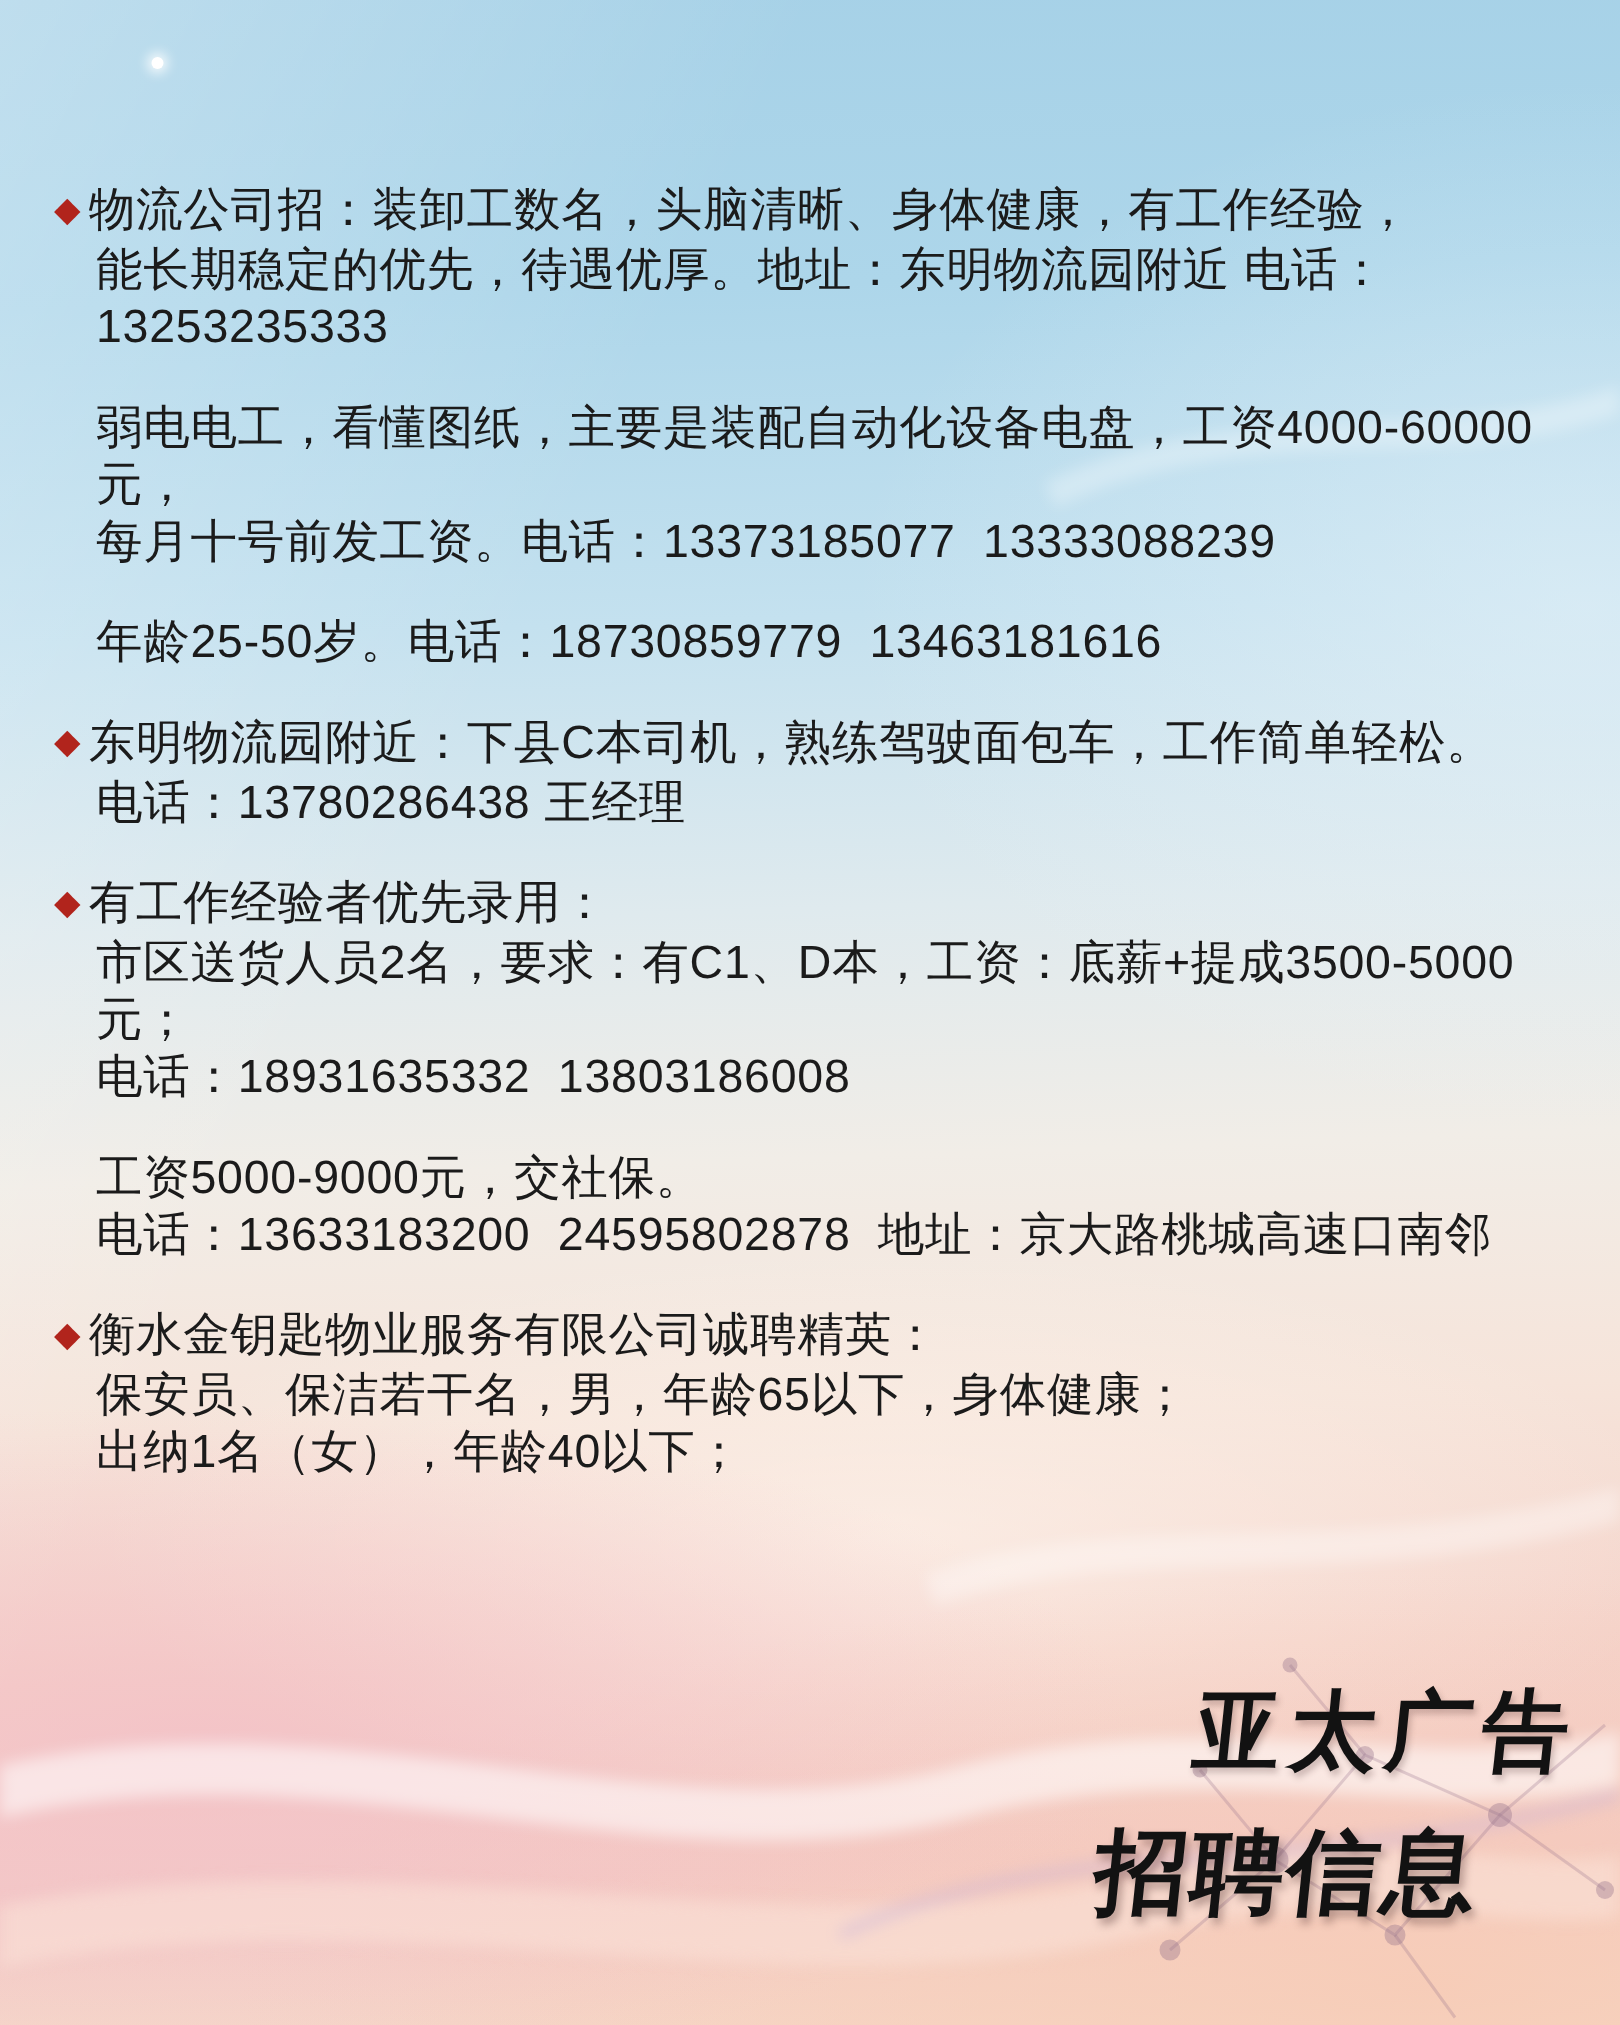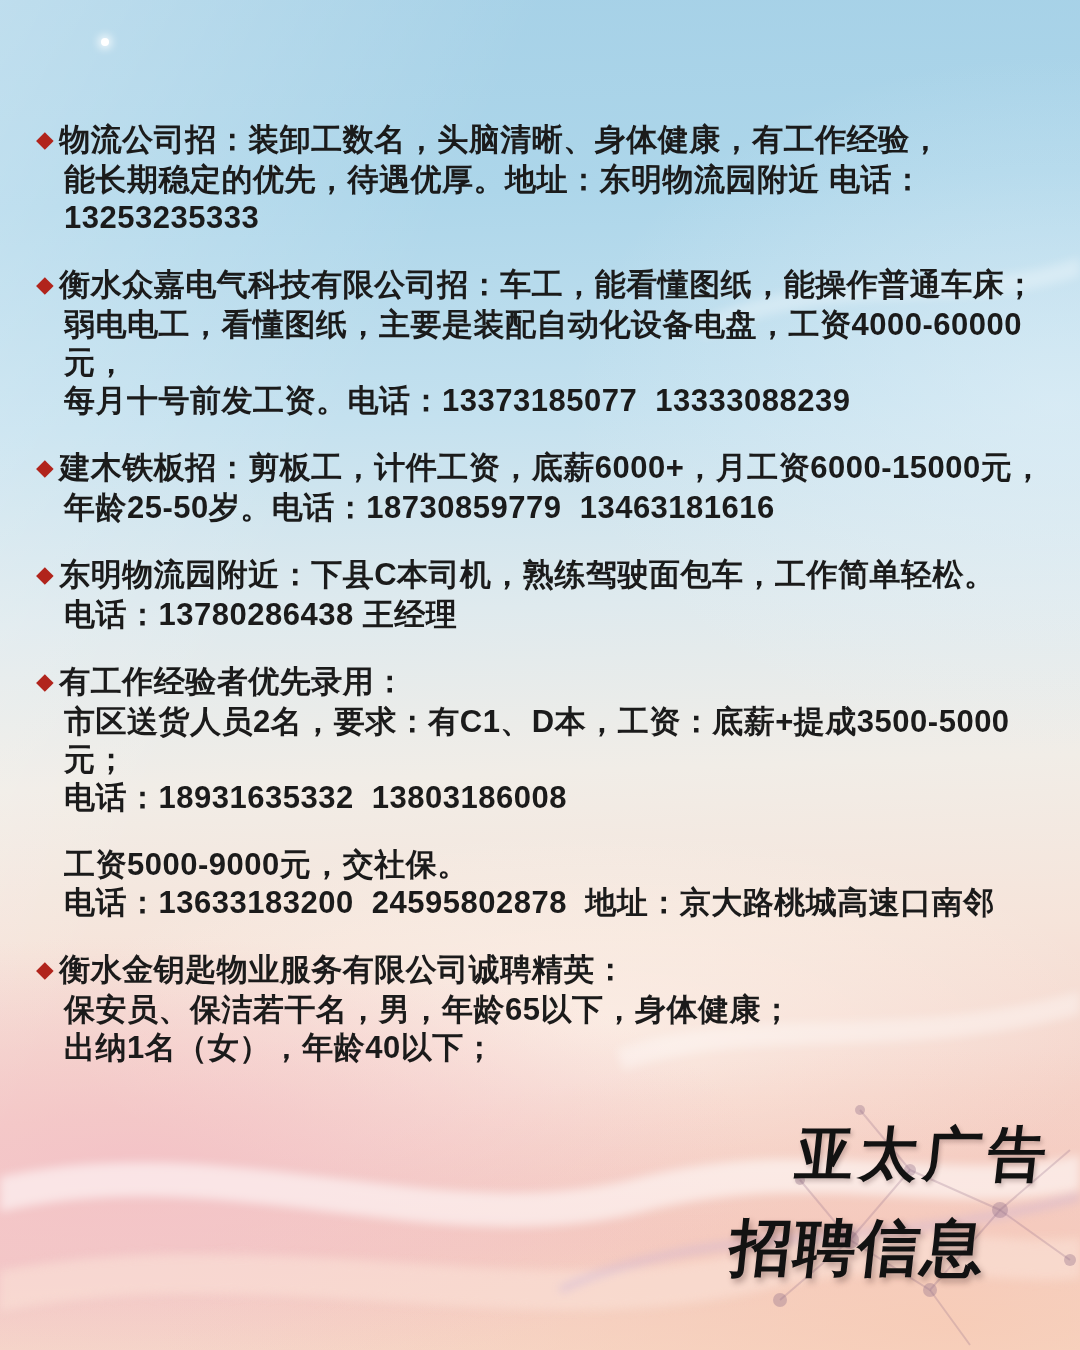--- a/index.html
+++ b/index.html
@@ -20,21 +20,21 @@
   }
   .waves { position:absolute; left:0; top:0; width:1080px; height:1350px; filter: blur(5px); }
   .plexus { position:absolute; right:0; bottom:0; }
   .sparkle {
     position:absolute; left:101px; top:38px; width:8px; height:8px; border-radius:50%;
     background:#ffffff; box-shadow:0 0 8px 3px rgba(255,255,255,0.8);
   }
   .content { position:absolute; left:36px; top:121px; width:1018px; }
   .sec { margin:0 0 29px 0; }
   .line {
-    font-size:31px; font-weight:bold; line-height:38px; color:#1b1b1b;
+    font-size:31px; font-weight:normal; line-height:38px; color:#1b1b1b;
     white-space:pre-wrap; letter-spacing:0.5px;
   }
   .line.cont { padding-left:28px; }
   .bullet {
     display:inline-block; font-size:23px; margin-right:5px; position:relative; top:-3px;
     color:#b1241c;
   }
   .brand { position:absolute; color:#121212; font-weight:bold; transform:skewX(-6deg); }
   .brand-1 { left:796px; top:1116px; font-size:58px; letter-spacing:6px;
              text-shadow:2px 3px 4px rgba(70,40,40,0.25); }
@@ -75,27 +75,25 @@
   <div class="sparkle"></div>
 
   <div class="content">
 
     <div class="sec">
       <div class="line head"><span class="bullet">◆</span><span>物流公司招：装卸工数名，头脑清晰、身体健康，有工作经验，</span></div>
       <div class="line cont">能长期稳定的优先，待遇优厚。地址：东明物流园附近 电话：13253235333</div>
     </div>
 
     <div class="sec">
-      <div class="line head"><span class="bullet">◆</span><span>衡水众嘉电气科技有限公司招：车工，能看懂图纸，能操作普通车床；</span></div>
       <div class="line cont">弱电电工，看懂图纸，主要是装配自动化设备电盘，工资4000-60000元，</div>
       <div class="line cont">每月十号前发工资。电话：13373185077  13333088239</div>
     </div>
 
     <div class="sec">
-      <div class="line head"><span class="bullet">◆</span><span>建木铁板招：剪板工，计件工资，底薪6000+，月工资6000-15000元，</span></div>
       <div class="line cont">年龄25-50岁。电话：18730859779  13463181616</div>
     </div>
 
 
     <div class="sec">
       <div class="line head"><span class="bullet">◆</span><span>东明物流园附近：下县C本司机，熟练驾驶面包车，工作简单轻松。</span></div>
       <div class="line cont">电话：13780286438 王经理</div>
     </div>
 
     <div class="sec">

